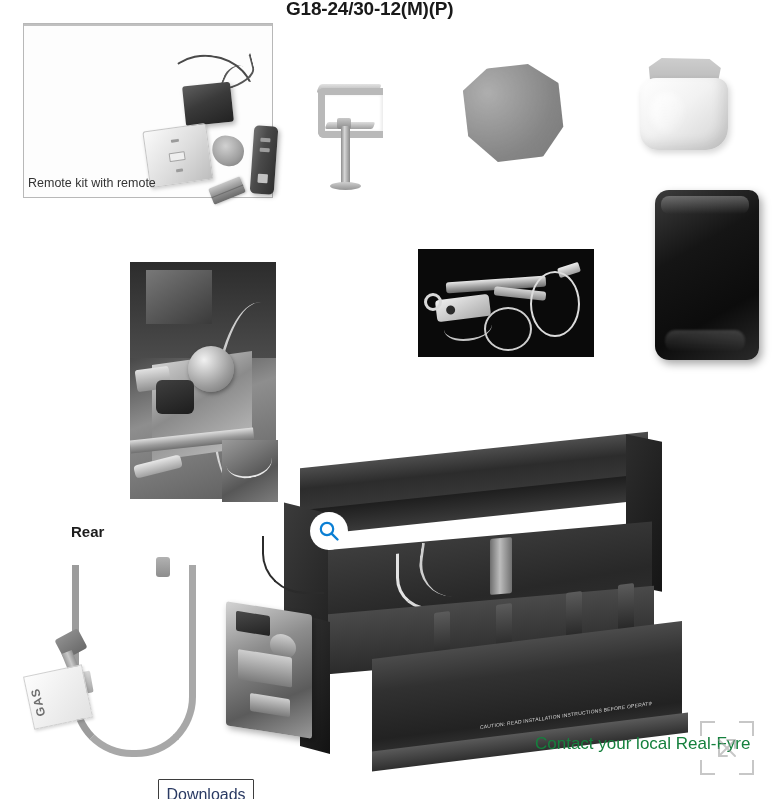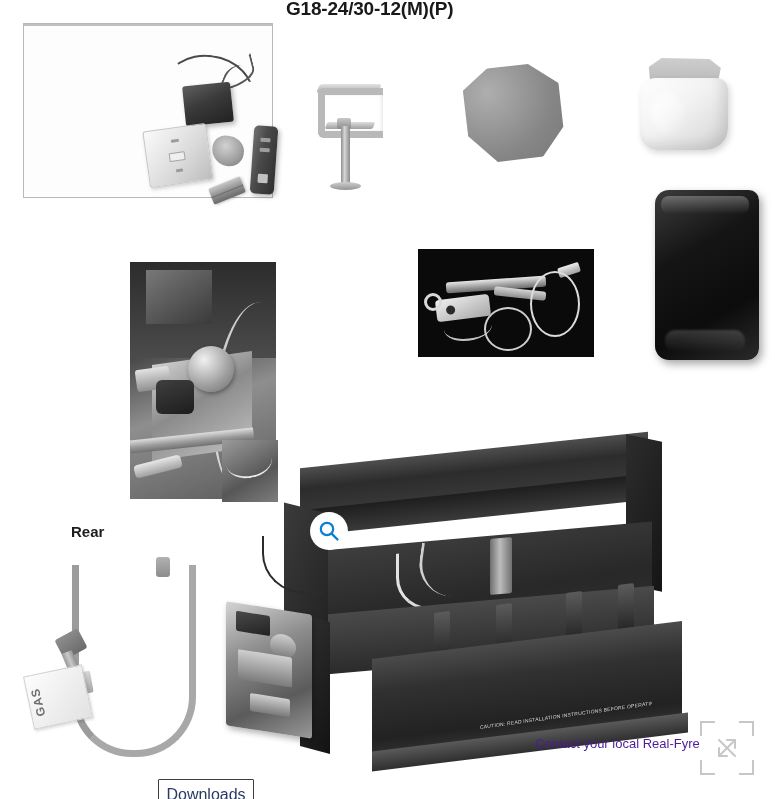--- a/index.html
+++ b/index.html
@@ -415,21 +415,21 @@
   .mag-badge{
     position:absolute;left:310px;top:512px;width:38px;height:38px;border-radius:50%;
     background:#ffffff;display:flex;align-items:center;justify-content:center;
     box-shadow:0 0 0 0 rgba(0,0,0,0);
   }
   .mag-badge svg{display:block;}
 
   
   .contact{
     position:absolute;left:535px;top:734px;width:240px;
-    font-size:13px;line-height:19px;color:#4c1d95;
+    font-size:17px;line-height:19px;color:#15803d;
   }
   .contact span{display:block;white-space:nowrap;}
 
   
   .expand-icon{
     position:absolute;left:697px;top:718px;width:60px;height:60px;opacity:.55;
   }
 
   
   .downloads-btn{
@@ -459,20 +459,21 @@
     <div class="obj rk-hwbag"></div>
     <div class="obj rk-remote">
       <i class="b1"></i>
       <i class="b2"></i>
       <i class="b3"></i>
     </div>
     <div class="obj rk-bat"></div>
   </div>
 
   <div class="kit-caption">
+    <span class="l1">Remote kit with remote</span>
   </div>
 
   <div>
     <div class="obj clamp-top"></div>
     <div class="obj clamp-head"></div>
     <div class="obj clamp-arm"></div>
     <div class="obj clamp-nut"></div>
     <div class="obj clamp-bolt"></div>
     <div class="obj clamp-foot"></div>
   </div>

